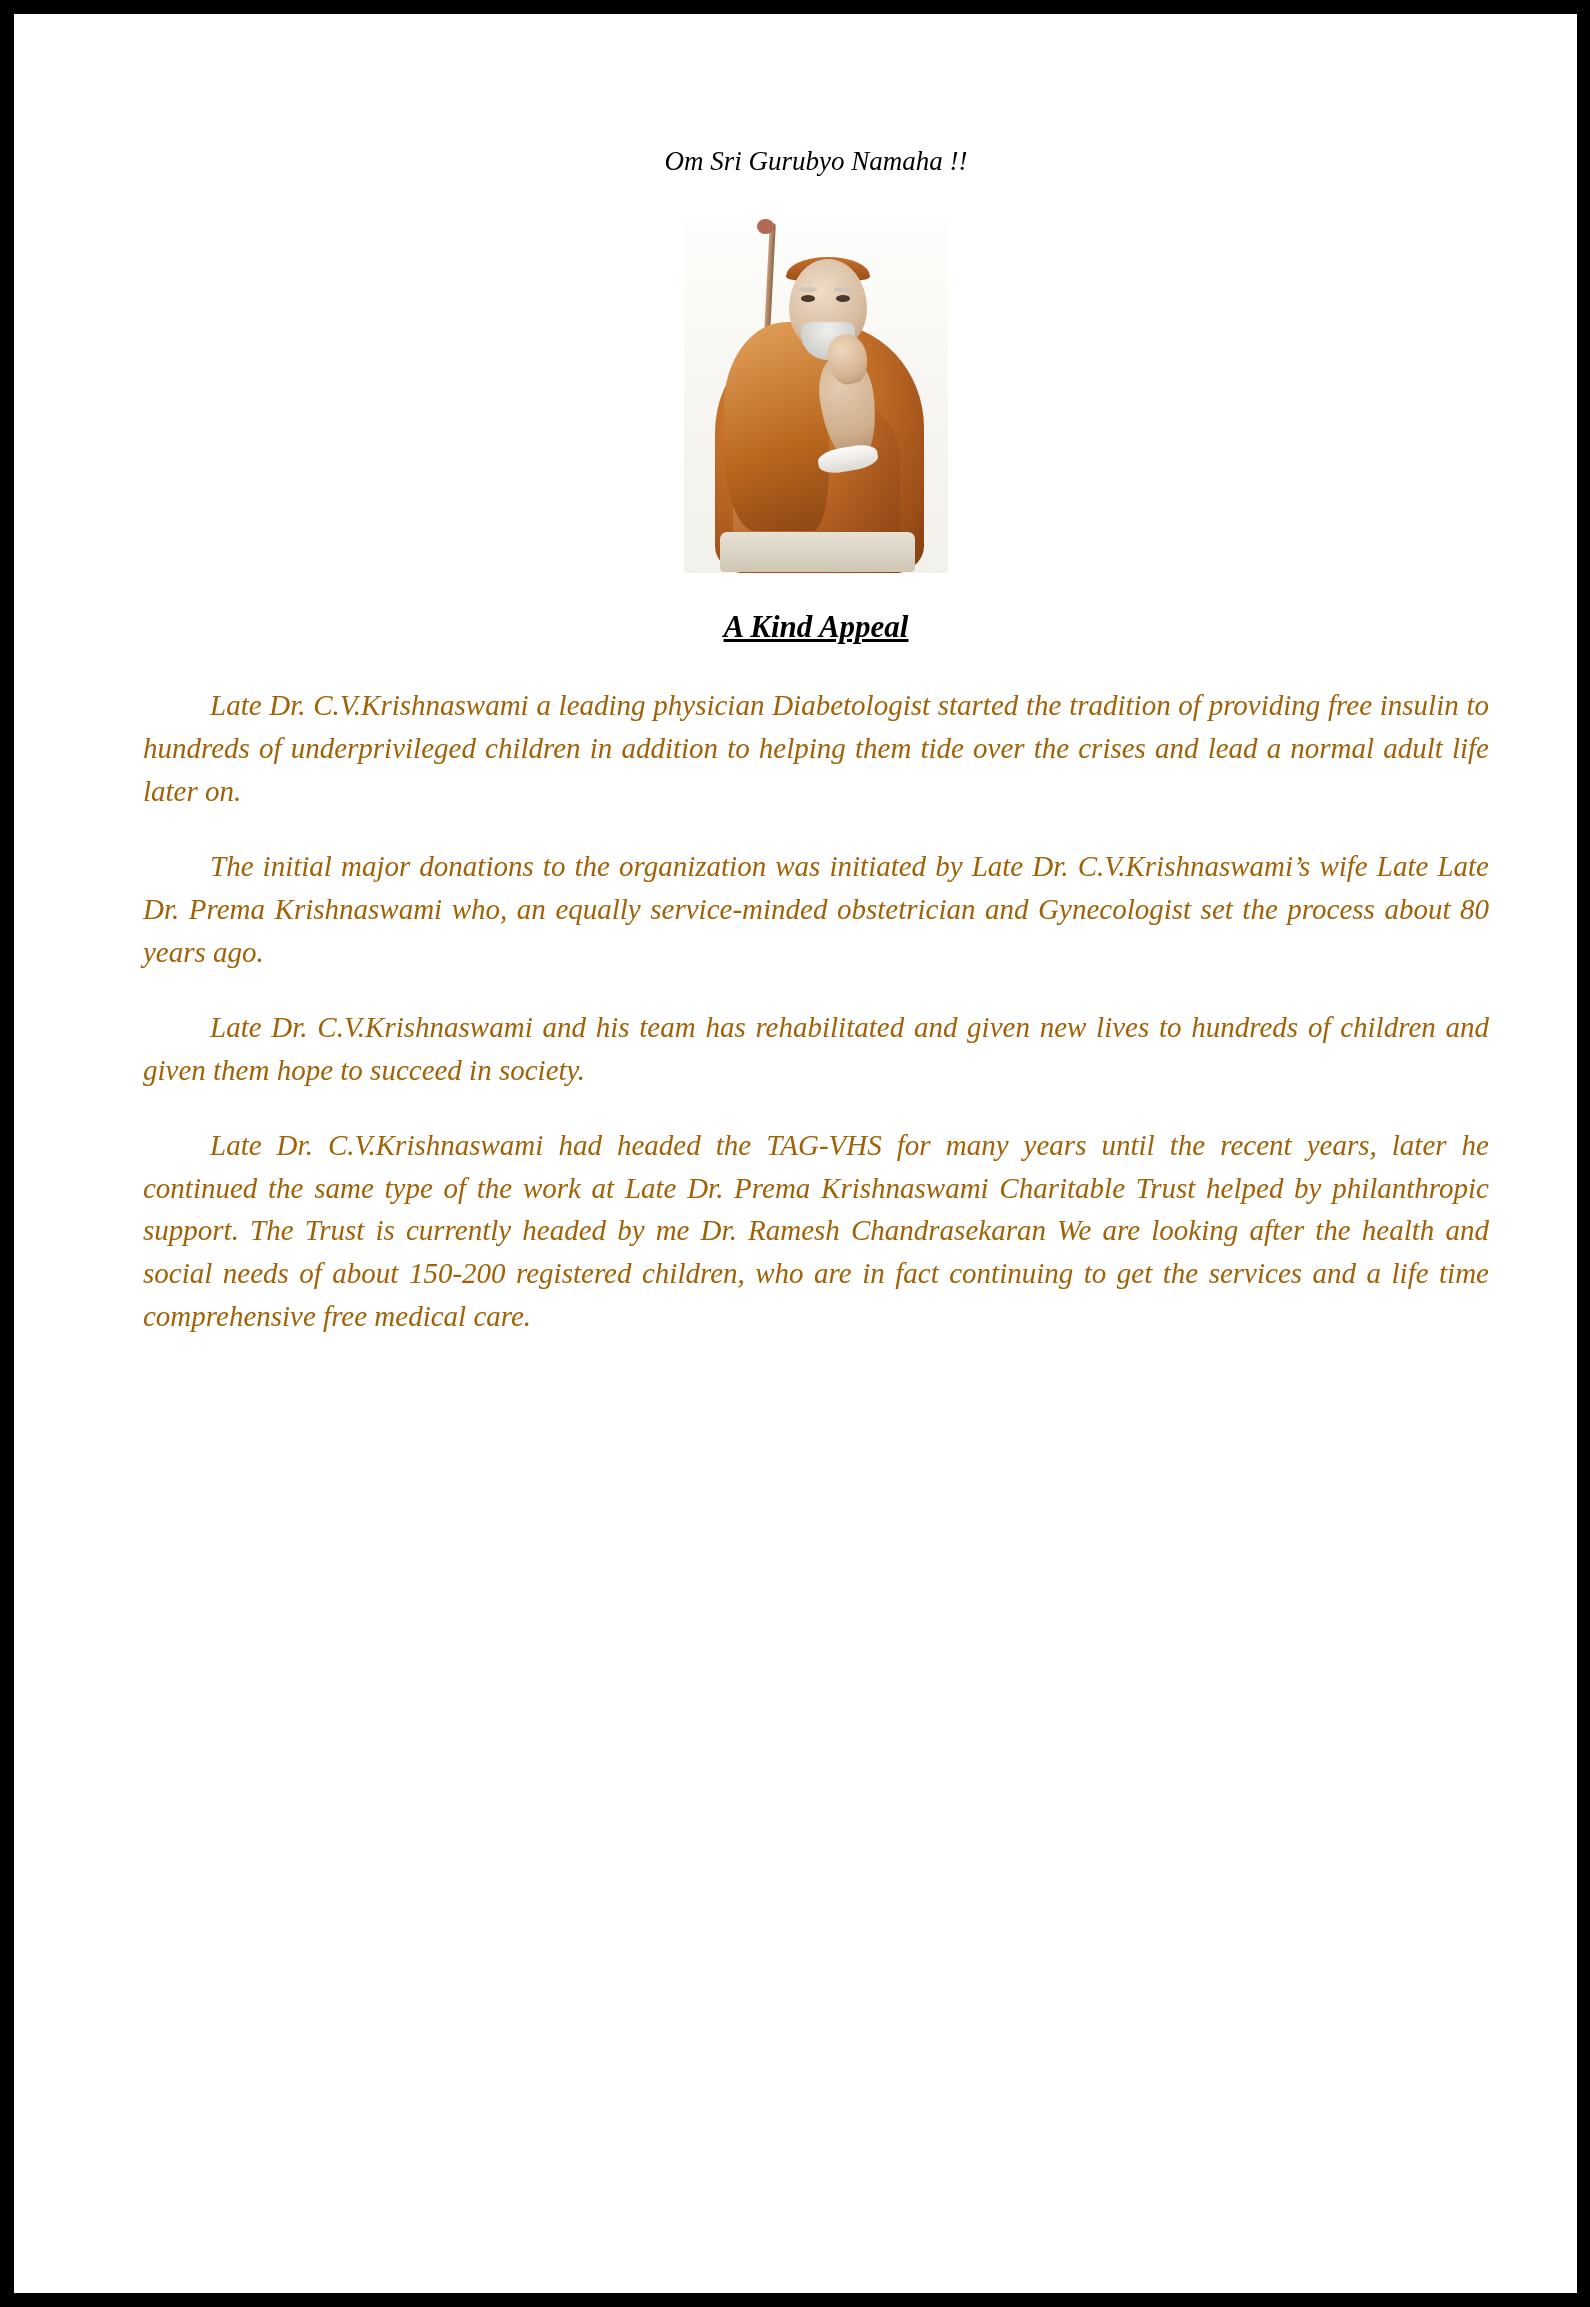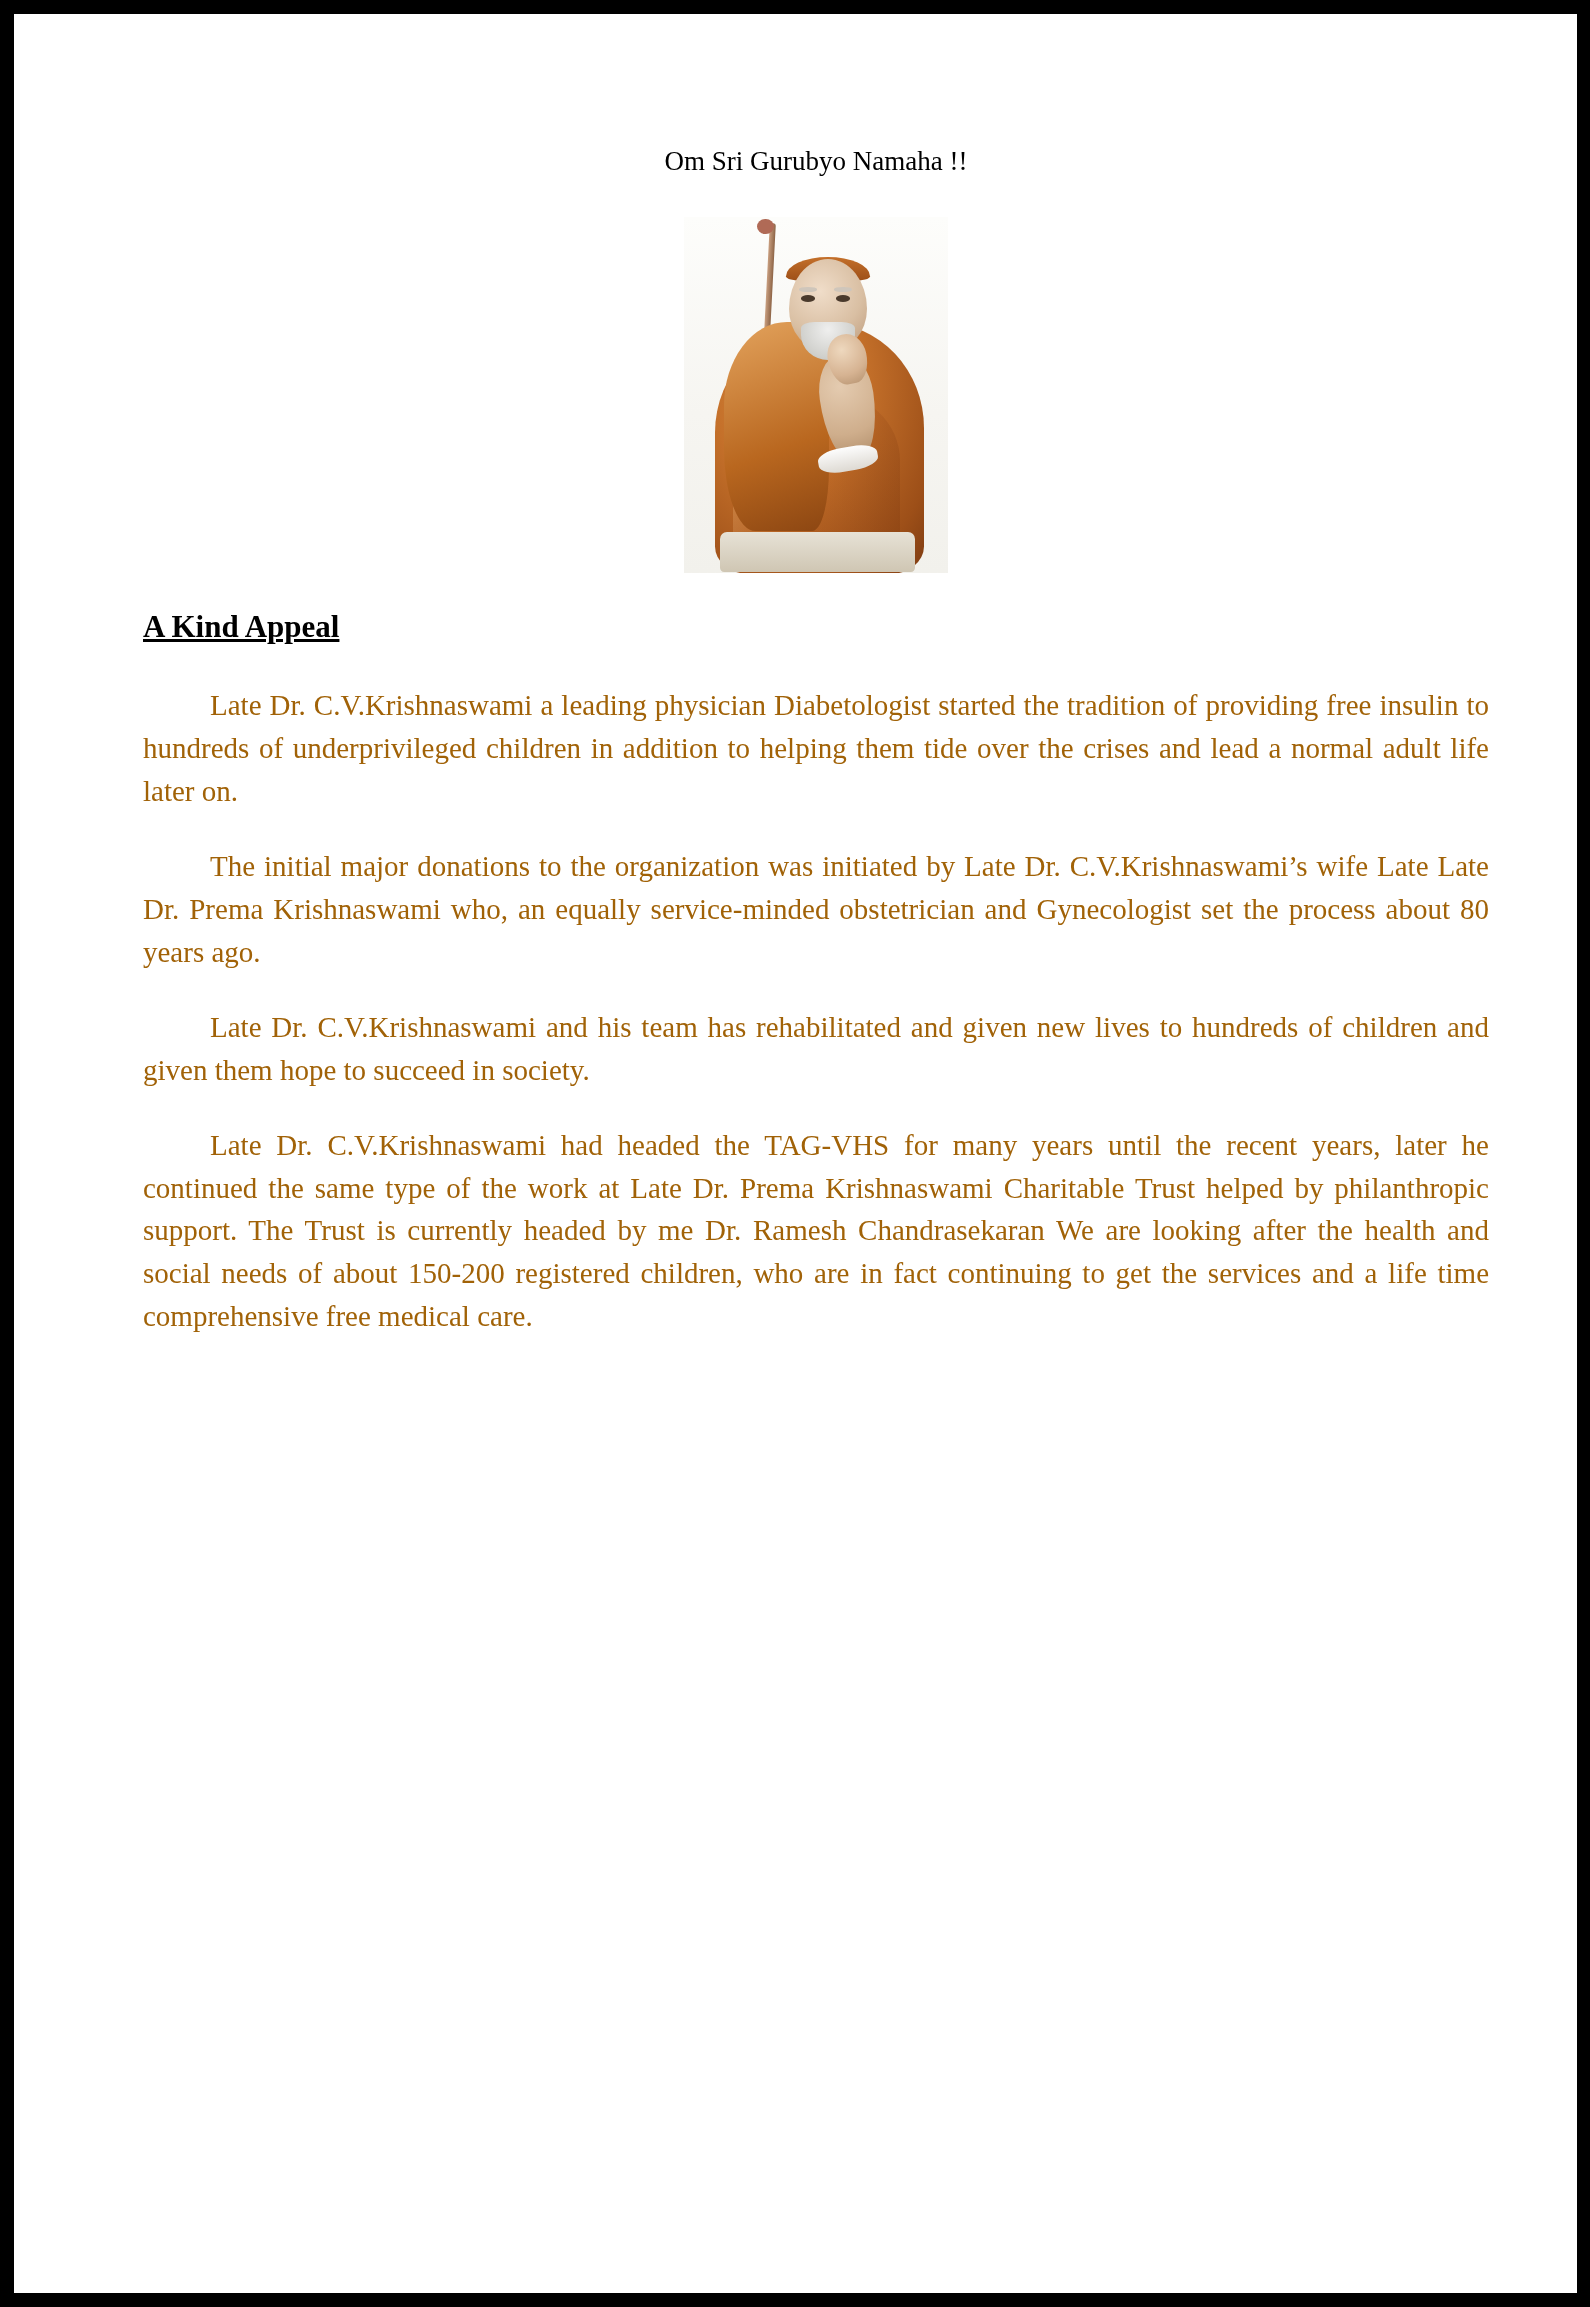--- a/index.html
+++ b/index.html
@@ -13,20 +13,21 @@
     font-family: "Liberation Serif", serif;
   }
   .page {
     position: absolute;
     left: 14px;
     top: 14px;
     width: 1563px;
     height: 2279px;
     background: #ffffff;
     box-sizing: border-box;
+    font-style: italic;
   }
   .content {
     position: absolute;
     left: 129px;
     top: 0;
     width: 1346px;
   }
   .invocation {
     text-align: center;
     font-size: 27px;
@@ -178,21 +179,21 @@
   .base {
     position: absolute;
     left: 36px;
     top: 315px;
     width: 195px;
     height: 40px;
     background: linear-gradient(180deg, #e7e2d6 0%, #cfc6b3 100%);
     border-radius: 7px 7px 4.2px 4.2px;
   }
   .title {
-    text-align: left;
+    text-align: center;
     font-size: 31px;
     font-weight: bold;
     text-decoration: underline;
     margin-top: 36px;
     color: #000000;
   }
   .para {
     font-size: 29px;
     line-height: 1.48;
     text-align: justify;

